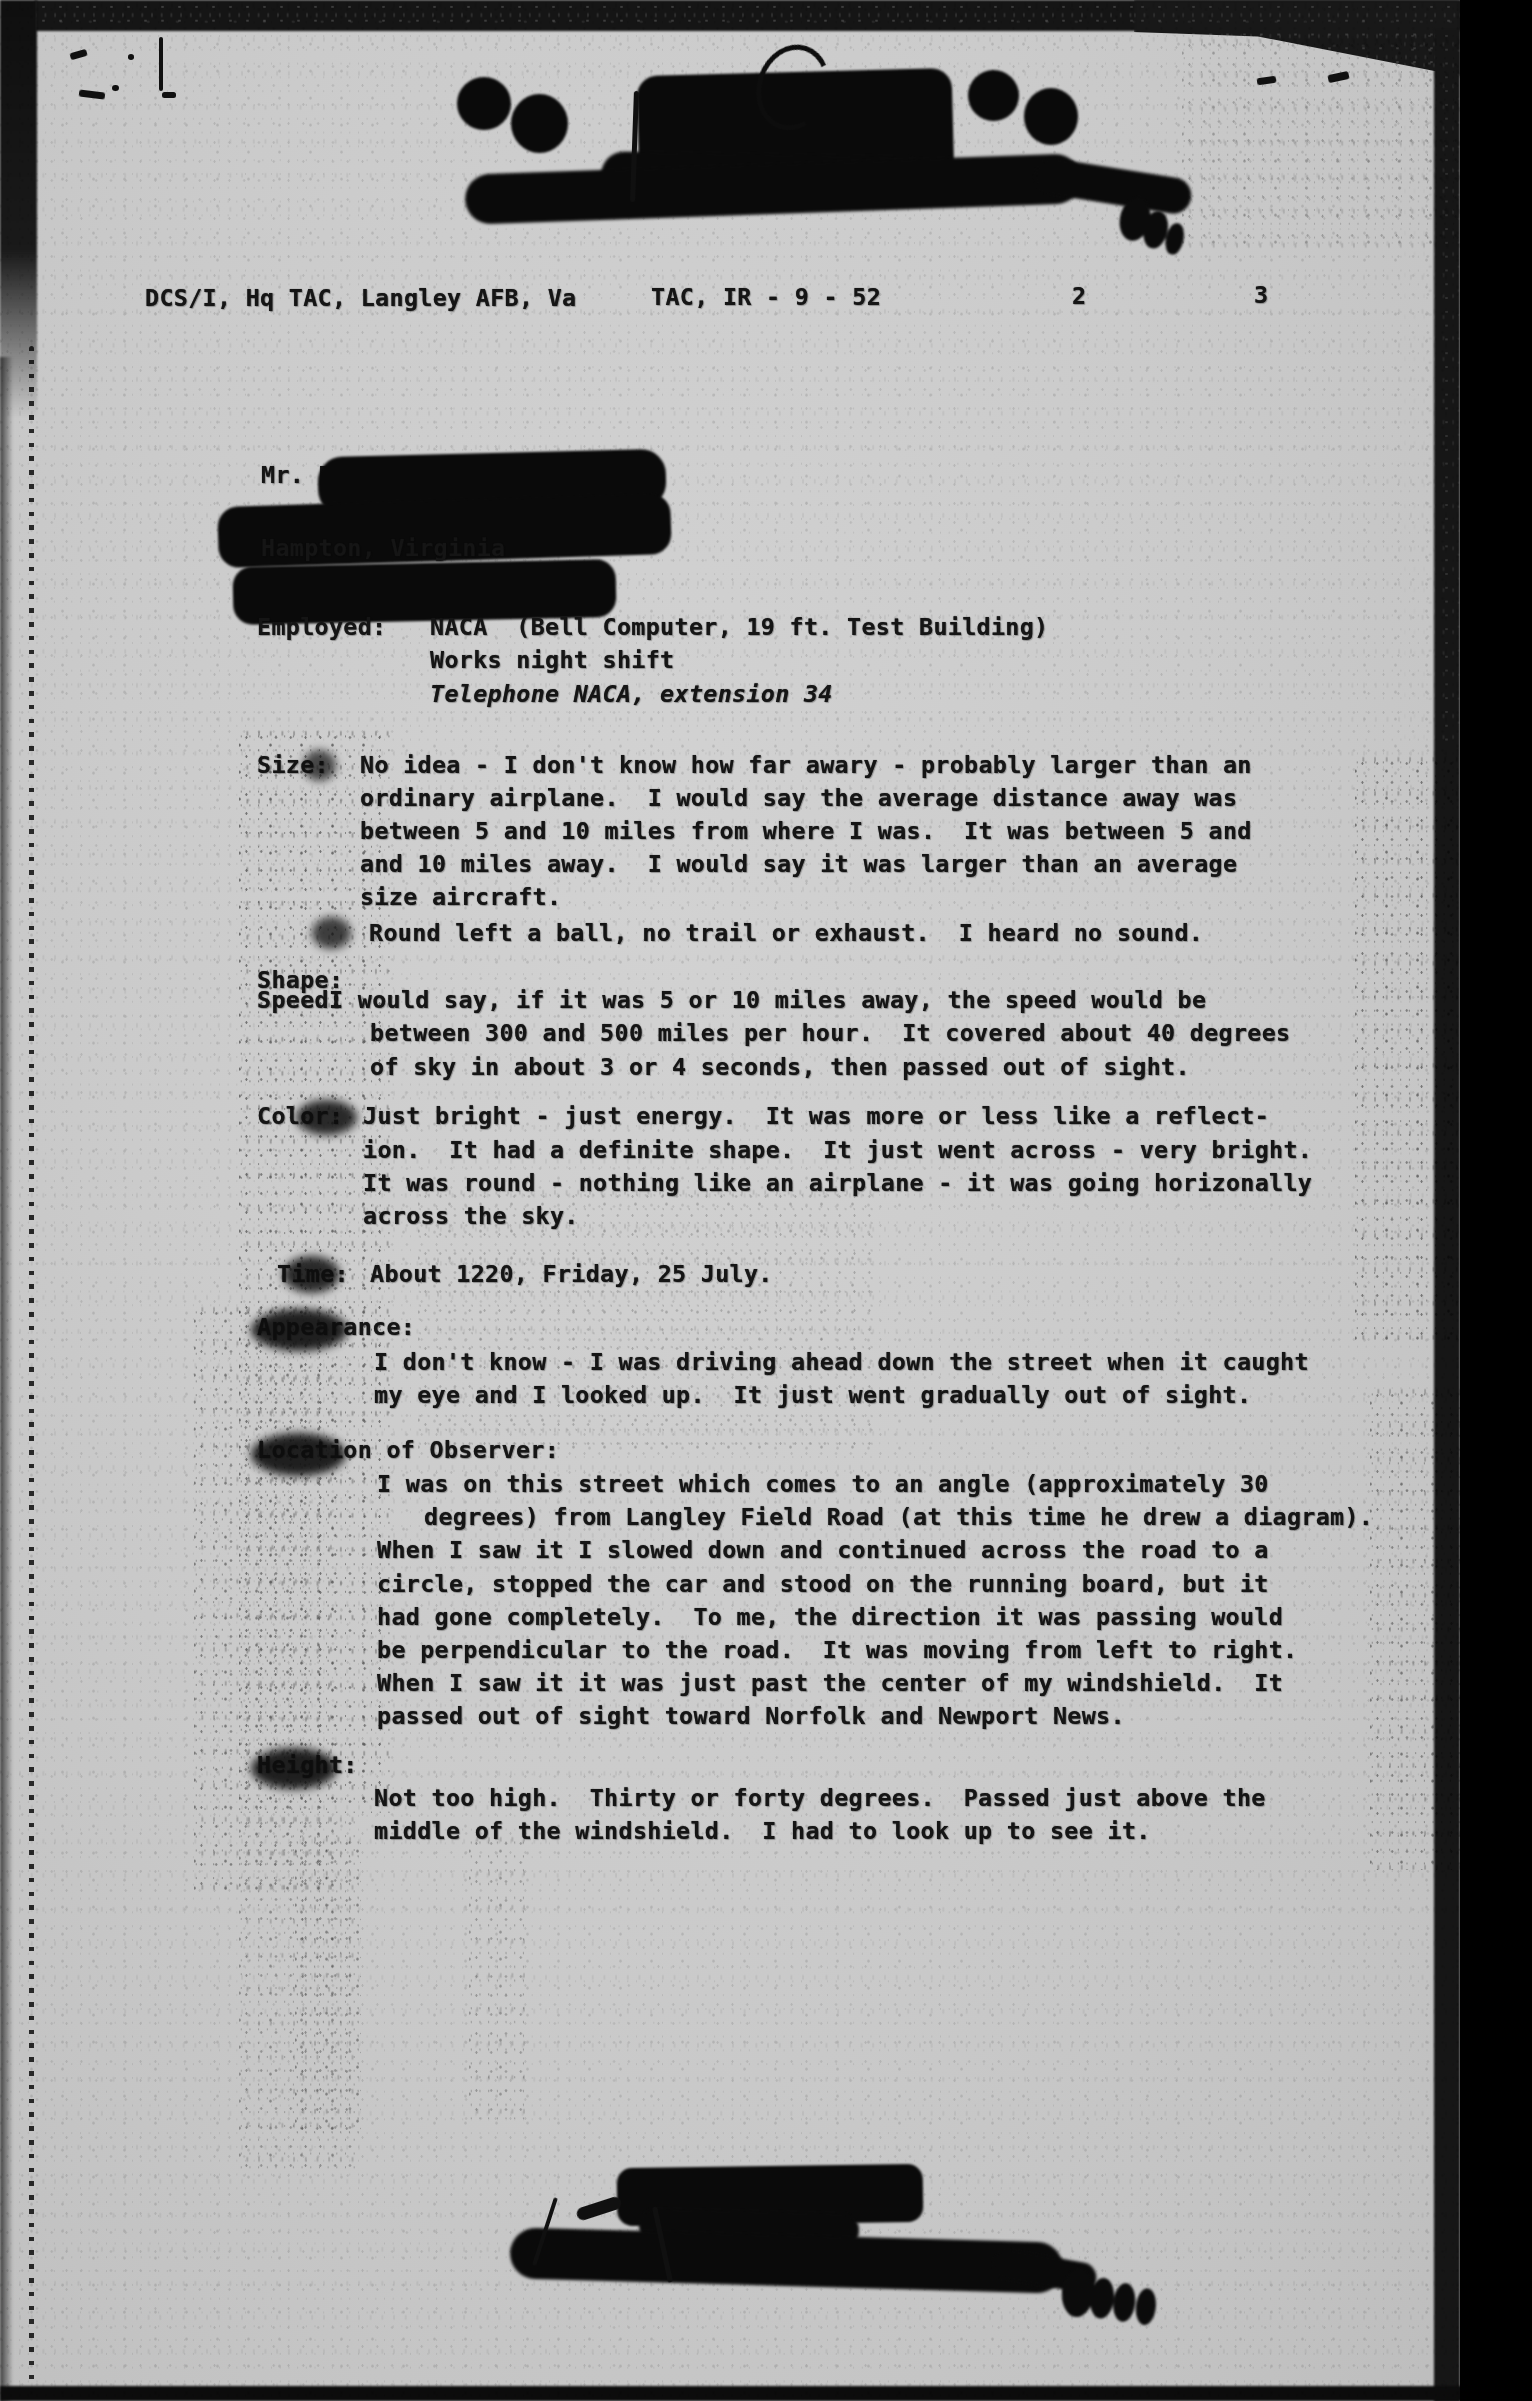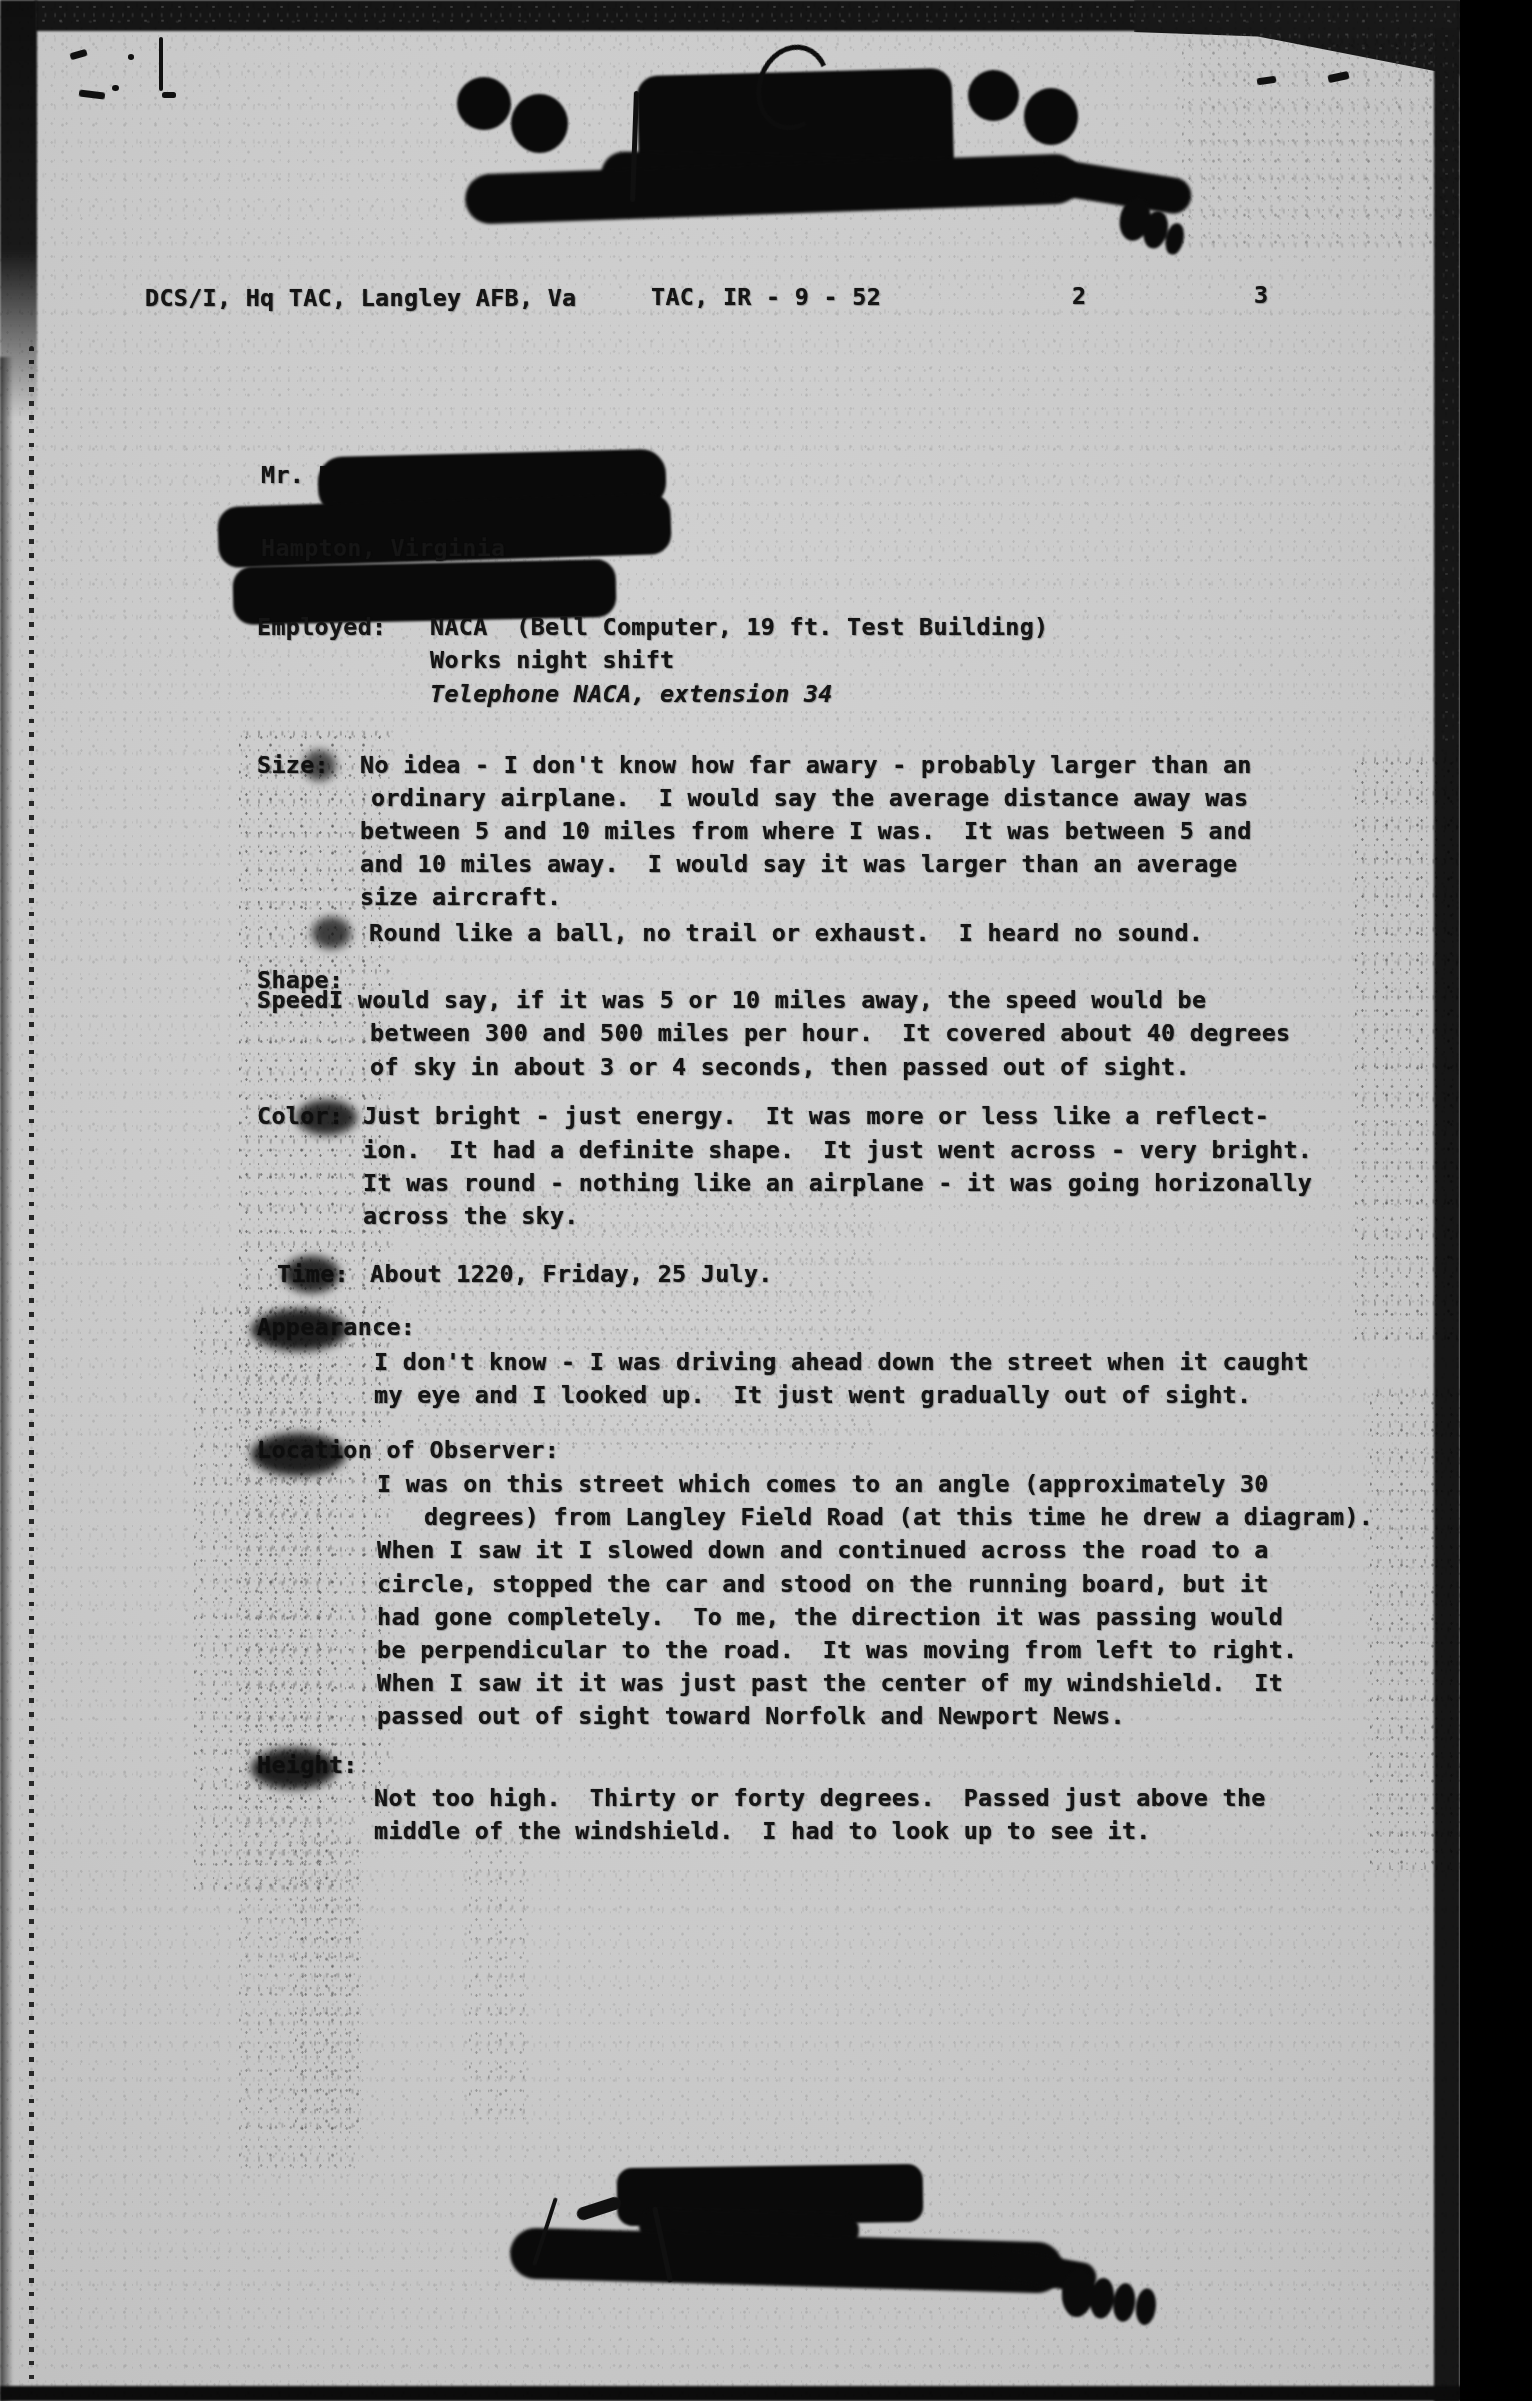--- a/index.html
+++ b/index.html
@@ -92,26 +92,26 @@
   <div class="typed" style="left:261px;top:536px;">Hampton, Virginia</div>
   <div class="redact" style="left:233px;top:563px;width:383px;height:58px;border-radius:19.4px;transform:rotate(-1.2deg);filter:blur(1.3px);"></div>
 
   <div id="typed-sections">
       <div class="typed" style="left: 257px; top: 615px;">Employed:</div>
       <div class="typed" style="left: 430px; top: 615px;">NACA  (Bell Computer, 19 ft. Test Building)</div>
       <div class="typed" style="left: 430px; top: 648px;">Works night shift</div>
       <div class="typed" style="left: 430px; top: 682px; font-style: italic;">Telephone NACA, extension 34</div>
       <div class="typed" style="left: 257px; top: 753px;">Size:</div>
       <div class="typed" style="left: 360px; top: 753px;">No idea - I don't know how far awary - probably larger than an</div>
-      <div class="typed" style="left: 371px; top: 786px;">ordinary airplane.  I would say the average distance away was</div>
+      <div class="typed" style="left: 360px; top: 786px;">ordinary airplane.  I would say the average distance away was</div>
       <div class="typed" style="left: 360px; top: 819px;">between 5 and 10 miles from where I was.  It was between 5 and</div>
       <div class="typed" style="left: 360px; top: 852px;">and 10 miles away.  I would say it was larger than an average</div>
       <div class="typed" style="left: 360px; top: 885px;">size aircraft.</div>
       <div class="typed" style="left: 257px; top: 968px;">Shape:</div>
-      <div class="typed" style="left: 369px; top: 921px;">Round like a ball, no trail or exhaust.  I heard no sound.</div>
+      <div class="typed" style="left: 369px; top: 921px;">Round left a ball, no trail or exhaust.  I heard no sound.</div>
       <div class="typed" style="left: 257px; top: 988px;">Speed:</div>
       <div class="typed" style="left: 329px; top: 988px;">I would say, if it was 5 or 10 miles away, the speed would be</div>
       <div class="typed" style="left: 370px; top: 1021px;">between 300 and 500 miles per hour.  It covered about 40 degrees</div>
       <div class="typed" style="left: 370px; top: 1055px;">of sky in about 3 or 4 seconds, then passed out of sight.</div>
       <div class="typed" style="left: 257px; top: 1104px;">Color:</div>
       <div class="typed" style="left: 363px; top: 1104px;">Just bright - just energy.  It was more or less like a reflect-</div>
       <div class="typed" style="left: 363px; top: 1138px;">ion.  It had a definite shape.  It just went across - very bright.</div>
       <div class="typed" style="left: 363px; top: 1171px;">It was round - nothing like an airplane - it was going horizonally</div>
       <div class="typed" style="left: 363px; top: 1204px;">across the sky.</div>
       <div class="typed" style="left: 257px; top: 1262px; margin-left: 20px;">Time:</div>

